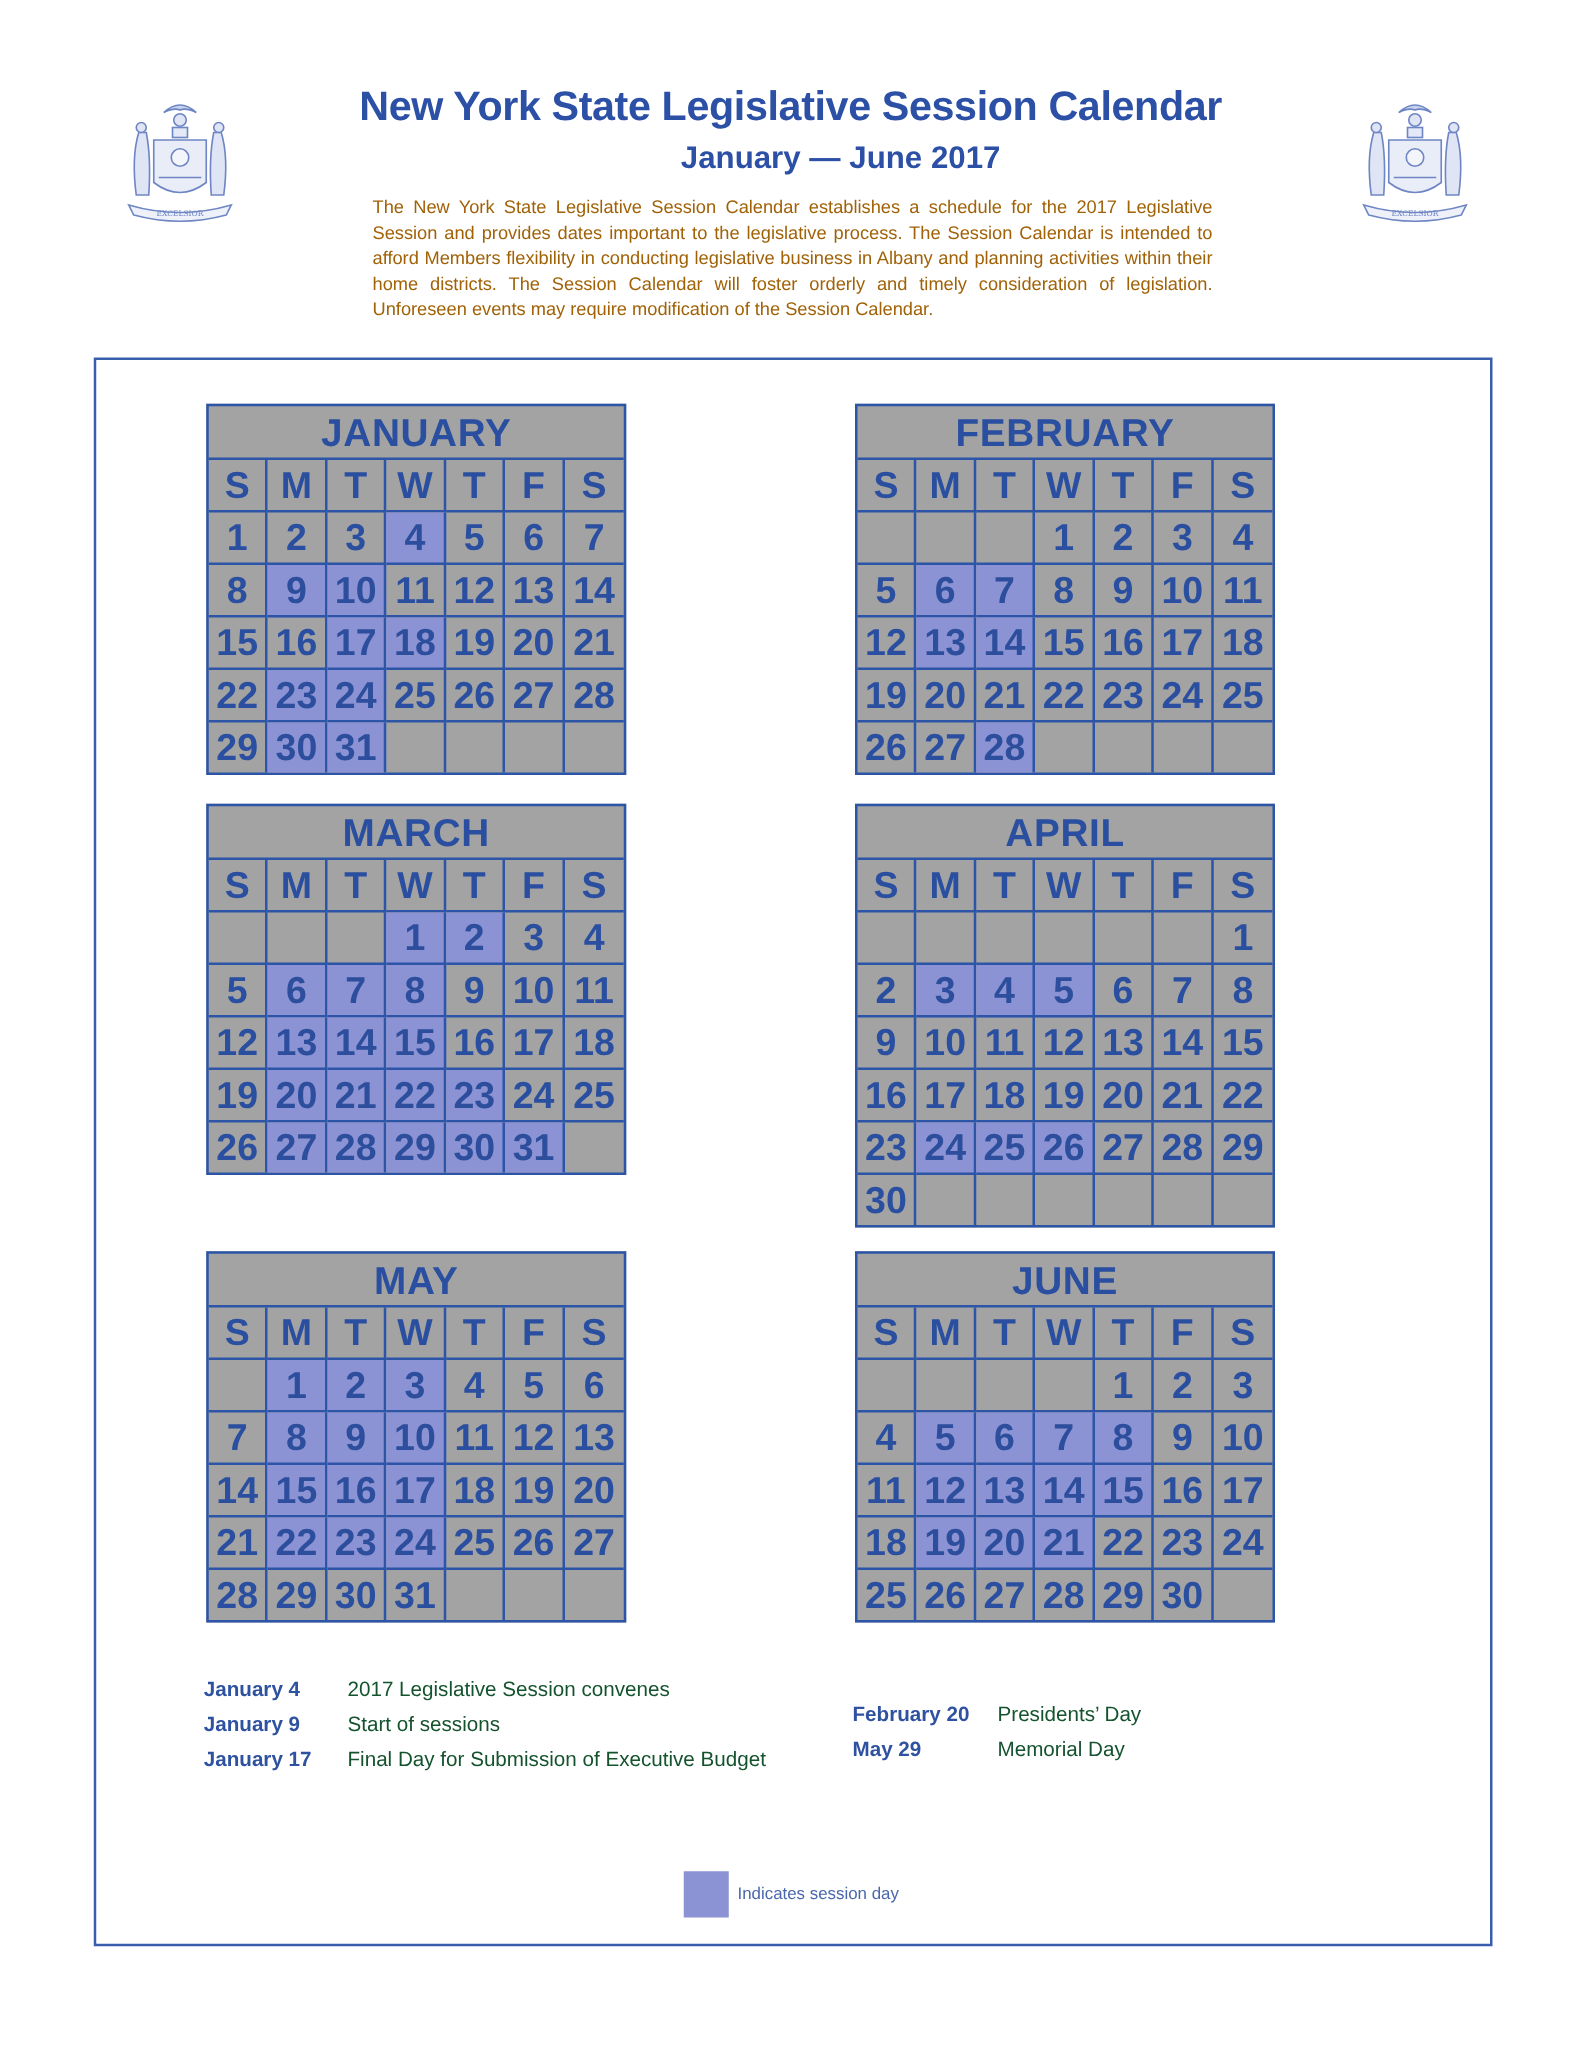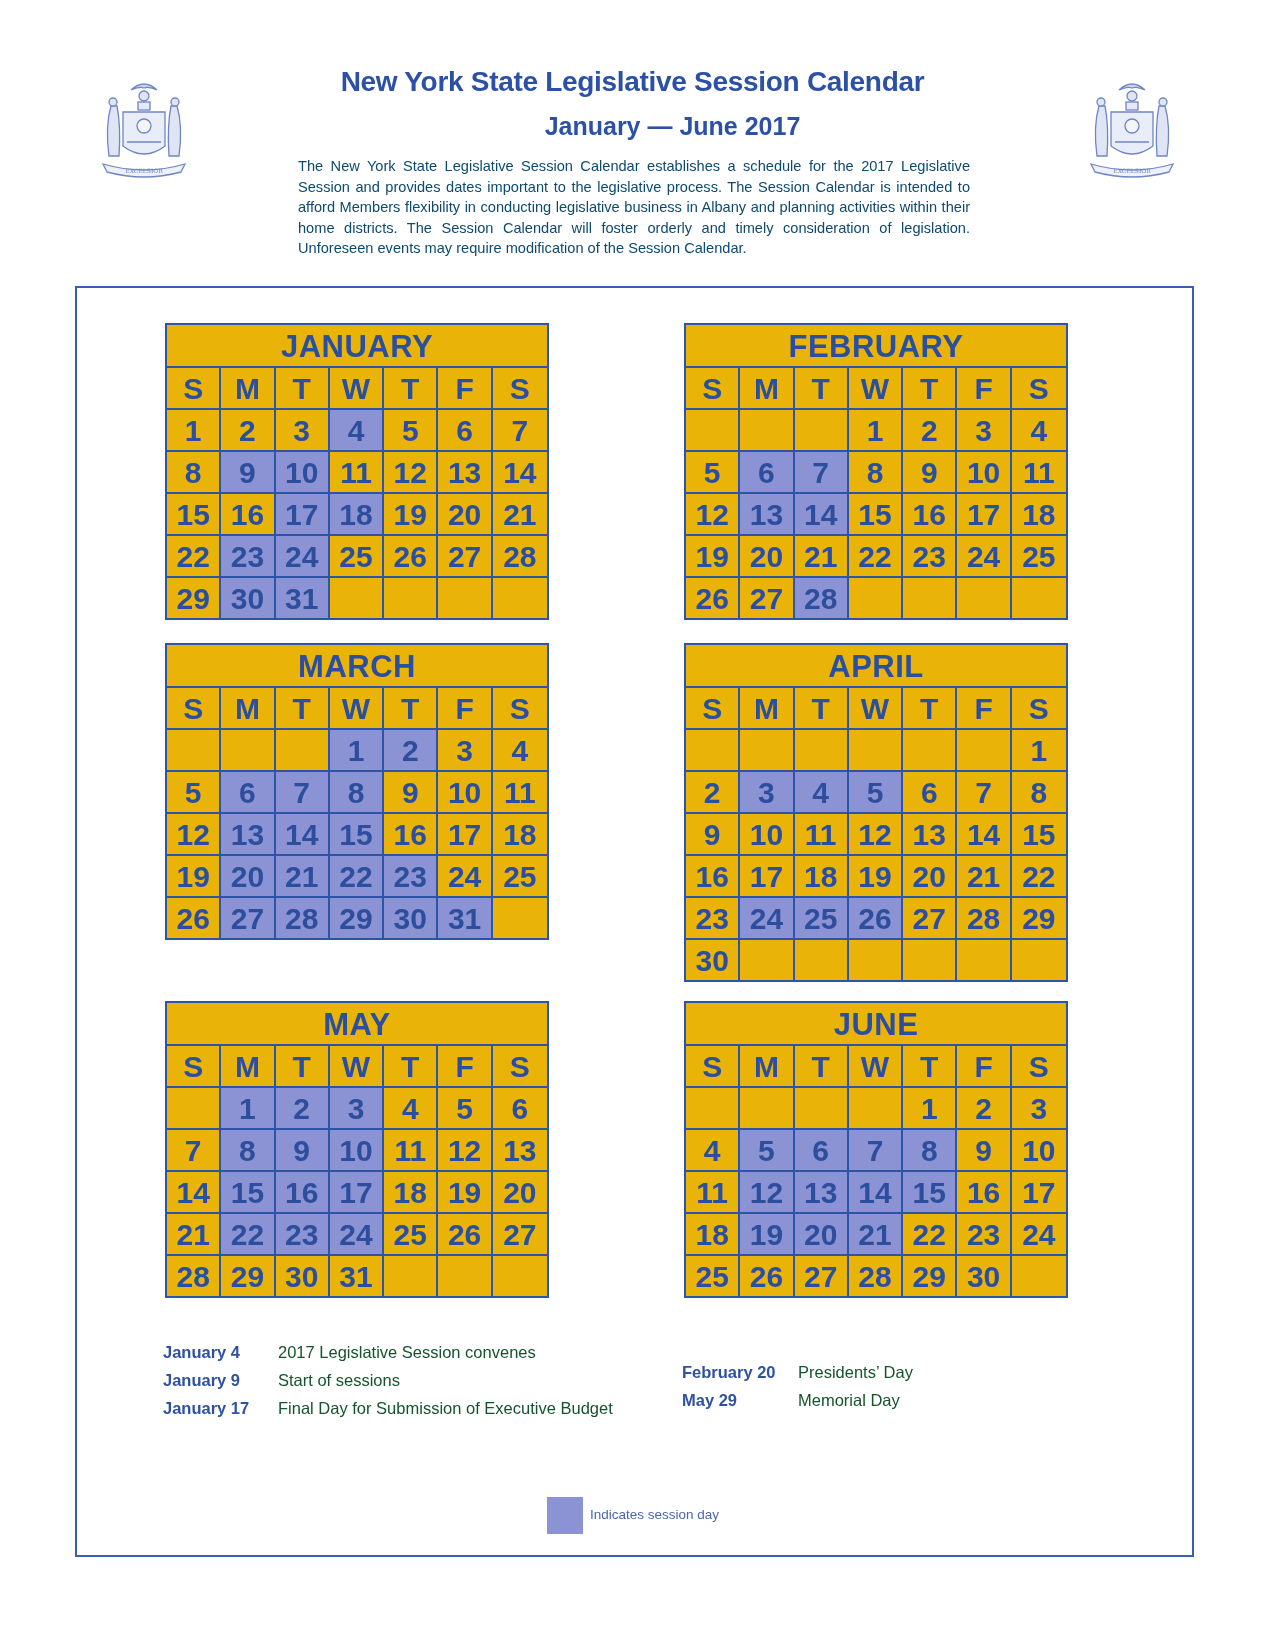--- a/index.html
+++ b/index.html
@@ -6,38 +6,38 @@
   body {
     width: 1265px; height: 1638px; background: #ffffff; position: relative;
     font-family: "Liberation Sans", "DejaVu Sans", sans-serif; color: #2a4fa0;
     overflow: hidden;
   }
   .seal { position: absolute; top: 76px; width: 110px; height: 108px; }
   .seal.left { left: 89px; }
   .seal.right { left: 1077px; }
   .title {
     position: absolute; left: 0; width: 1265px; top: 66px; text-align: center;
-    font-weight: bold; font-size: 28px; color: #2b50a6; letter-spacing: -0.3px;
+    font-weight: bold; font-size: 33px; color: #2b50a6; letter-spacing: -0.3px;
   }
   .subtitle {
     position: absolute; left: 0; width: 1265px; top: 112px; text-align: center;
     font-weight: bold; font-size: 25px; color: #2b50a6; padding-left: 40px;
   }
   .intro {
     position: absolute; left: 298px; width: 672px; top: 156px;
-    font-size: 14.6px; line-height: 20.6px; color: #0c4a6e; text-align: justify;
+    font-size: 14.6px; line-height: 20.6px; color: #a16207; text-align: justify;
     text-align-last: left;
   }
   .outer-box {
     position: absolute; left: 75px; top: 286px; width: 1119px; height: 1271px;
     border: 2px solid #3a5eae; box-sizing: border-box;
   }
   .month {
-    position: absolute; width: 384px; border: 2px solid #2c55a8; box-sizing: border-box;
-    background: #eab308;
+    position: absolute; width: 336px; border: 2px solid #2c55a8; box-sizing: border-box;
+    background: #a3a3a3;
   }
   .month-title {
     height: 41px; line-height: 44px; text-align: center; font-weight: bold; font-size: 31px;
     color: #2a4fa0; border-bottom: 2px solid #2c55a8; letter-spacing: 0.5px;
   }
   .grid { display: grid; grid-template-columns: repeat(7, 1fr); }
   .cell {
     height: 40px; line-height: 42px; text-align: center; font-weight: bold; font-size: 30px;
     color: #2a4fa0; border-right: 2px solid #2c55a8; border-bottom: 2px solid #2c55a8;
   }

